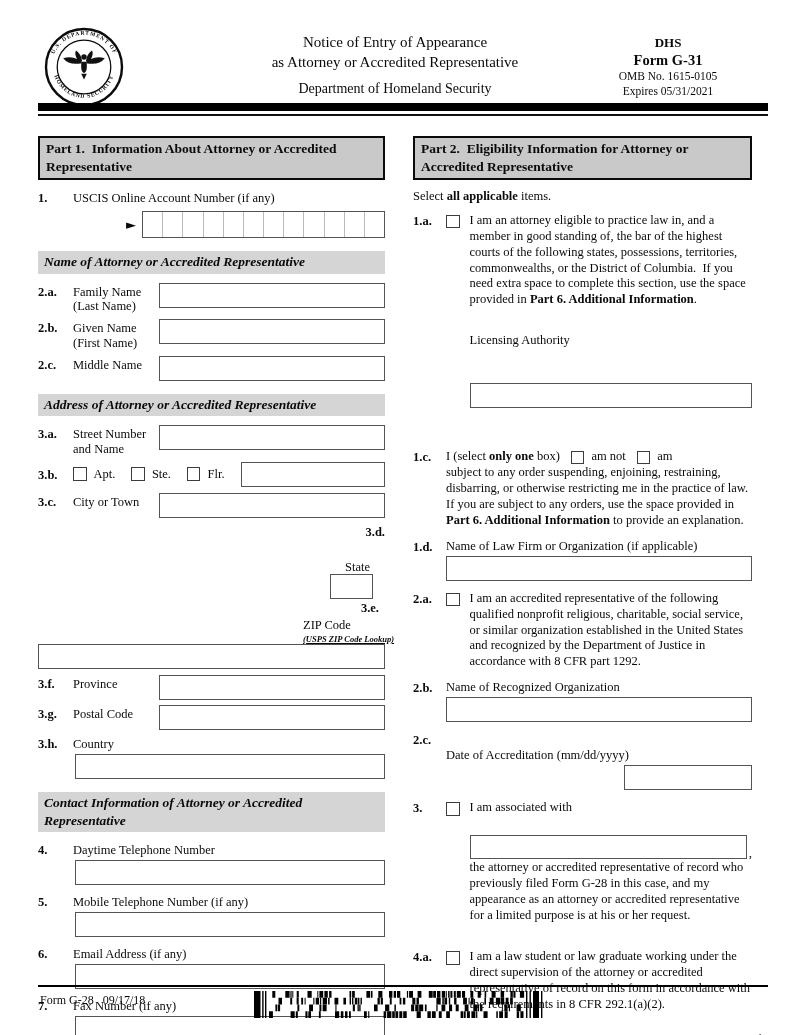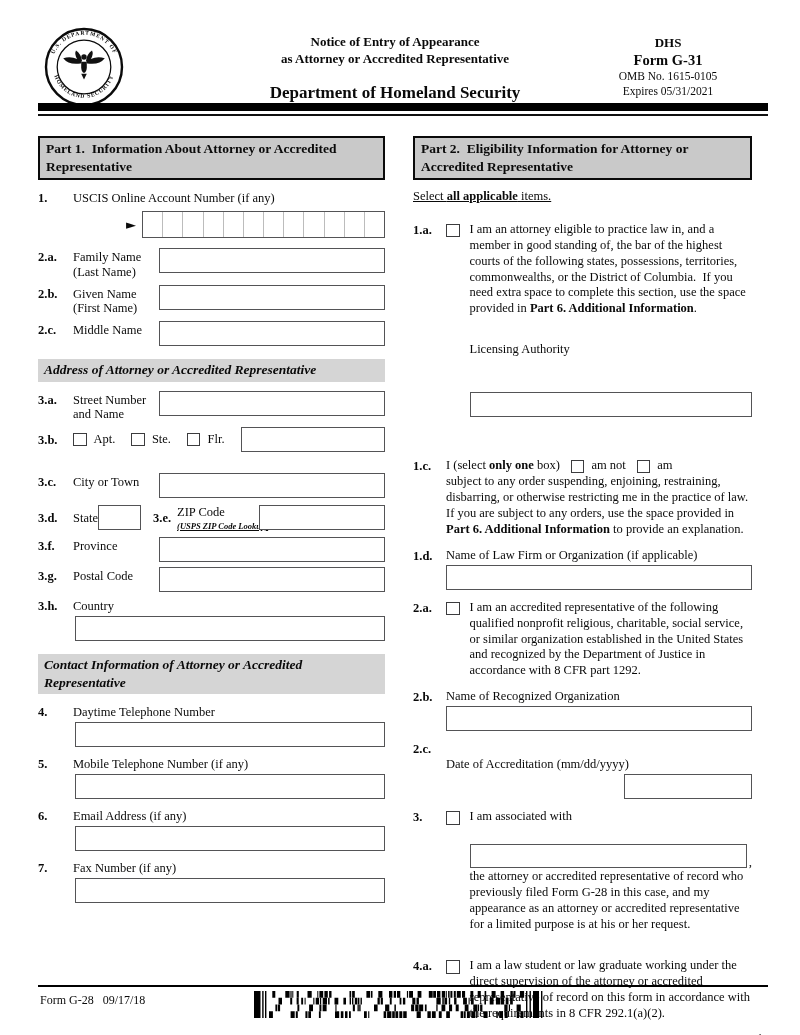--- a/index.html
+++ b/index.html
@@ -5,22 +5,22 @@
   * { box-sizing: border-box; margin: 0; padding: 0; }
   html, body { background: #ffffff; }
   body { font-family: "Liberation Serif", "DejaVu Serif", serif; color: #0a0a0a; }
   .page { position: relative; width: 800px; height: 1035px; background: #fff; overflow: hidden; margin: 0 auto; }
 
   
   .seal { position: absolute; left: 44px; top: 27px; width: 80px; height: 80px; }
   .seal svg { width: 100%; height: 100%; }
   .sealtext { font-family: "Liberation Serif", serif; font-size: 7px; font-weight: bold; letter-spacing: 1.1px; fill: #0b0b0b; }
   .title-block { position: absolute; left: 170px; top: 33px; width: 450px; text-align: center; }
-  .title-line { font-size: 13px; font-weight: bold; line-height: 1.32; }
-  .dept-line { font-size: 17px; font-weight: bold; margin-top: 16px; }
+  .title-line { font-size: 15px; font-weight: normal; line-height: 1.32; }
+  .dept-line { font-size: 14px; font-weight: normal; margin-top: 8px; }
   .form-block { position: absolute; right: 52px; top: 35px; width: 160px; text-align: center; }
   .fb-agency { font-size: 13px; font-weight: bold; }
   .fb-number { font-size: 14.5px; font-weight: bold; line-height: 1.25; }
   .fb-omb, .fb-exp { font-size: 11.5px; line-height: 1.3; }
   .bar-thick { position: absolute; left: 38px; right: 32px; top: 103px; height: 8px; background: #000; }
   .bar-thin  { position: absolute; left: 38px; right: 32px; top: 114px; height: 1.6px; background: #111; }
 
   
   .col { position: absolute; top: 136px; font-size: 12.5px; }
   .col-left  { left: 38px;  width: 347px; }
@@ -41,26 +41,26 @@
   .cb { appearance: none; -webkit-appearance: none; width: 13.5px; height: 13.5px; border: 1.3px solid #3c3c3e; background: #fff; border-radius: 0; flex: 0 0 auto; vertical-align: -2px; }
 
   
   .comb-row { display: flex; align-items: center; margin: 4px 0 10px 88px; }
   .arrow { font-family: "DejaVu Sans", sans-serif; font-size: 13px; margin-right: 6px; }
   .comb { display: flex; flex: 1; height: 27px; border: 1.5px solid #545456; background: #fff; }
   .comb span { flex: 1; border-right: 1px solid #bcbcbc; }
   .comb span:last-child { border-right: none; }
 
   
-  .unit-row { display: flex; align-items: center; margin-bottom: 21px; }
+  .unit-row { display: flex; align-items: center; margin-bottom: 6px; }
   .unit-row .cb { margin-right: 7px; }
   .unit-lbl { margin-right: 16px; }
 
   
-  .state-zip { display: flex; align-items: center; margin-bottom: 6px; }
+  .state-zip { display: flex; align-items: flex-end; margin-bottom: 6px; flex-direction: column; }
   .state-box { width: 43px; margin-right: 12px; }
   .zip-num { font-weight: bold; padding-top: 2px; margin-right: 6px; }
   .zip-stack { padding-top: 2px; margin-right: 4px; width: 78px; }
   .zip-link { display: block; font-size: 8.5px; font-style: italic; font-weight: bold; text-decoration: underline; color: #0a0a0a; white-space: nowrap; margin-top: 1px; }
 
   .label-above { margin: 3px 0 2px 0; }
   .indent-box { margin-left: 37px; width: 310px; }
   .stack-item { margin-bottom: 8px; }
   .stack-item .row { margin-bottom: 2px; }
 
@@ -148,20 +148,21 @@
           <span></span>
           <span></span>
           <span></span>
           <span></span>
           <span></span>
           <span></span>
           <span></span>
         </div>
     </div>
 
+    <div class="band">Name of Attorney or Accredited Representative</div>
 
     <div class="row">
       <span class="num">2.a.</span>
       <span class="lbl-col"><span>Family Name</span><br><span>(Last Name)</span></span>
       <input type="text" class="fbox grow" style="">
     </div>
     <div class="row">
       <span class="num">2.b.</span>
       <span class="lbl-col"><span>Given Name</span><br><span>(First Name)</span></span>
       <input type="text" class="fbox grow" style="">
@@ -257,21 +258,21 @@
         <span class="lbl">Fax Number (if any)</span>
       </div>
       <input type="text" class="fbox indent-box" style="">
     </div>
   </div>
 
   <div class="col col-right">
 
     <div class="part-title">Part 2.  Eligibility Information for Attorney or Accredited Representative</div>
 
-    <div class="pline" style="margin-bottom:17px;text-decoration:underline;"><span>Select </span><span class="b">all applicable</span><span> items.</span></div>
+    <div class="pline" style="margin-bottom:8px;"><span>Select </span><span class="b">all applicable</span><span> items.</span></div>
 
     <div class="p2item">
       <span class="p2num">1.a.</span>
       <div class="p2body pbody-cb">
         <input type="checkbox" class="cb" style="">
         <div class="ptext"><span>I am an attorney eligible to practice law in, and a member in good standing of, the bar of the highest courts of the following states, possessions, territories, commonwealths, or the District of Columbia.  If you need extra space to complete this section, use the space provided in </span><span class="b">Part 6. Additional Information</span><span>.</span>
           <div class="sub-label">Licensing Authority</div>
           <input type="text" class="fbox" style="">
         </div>
       </div>

